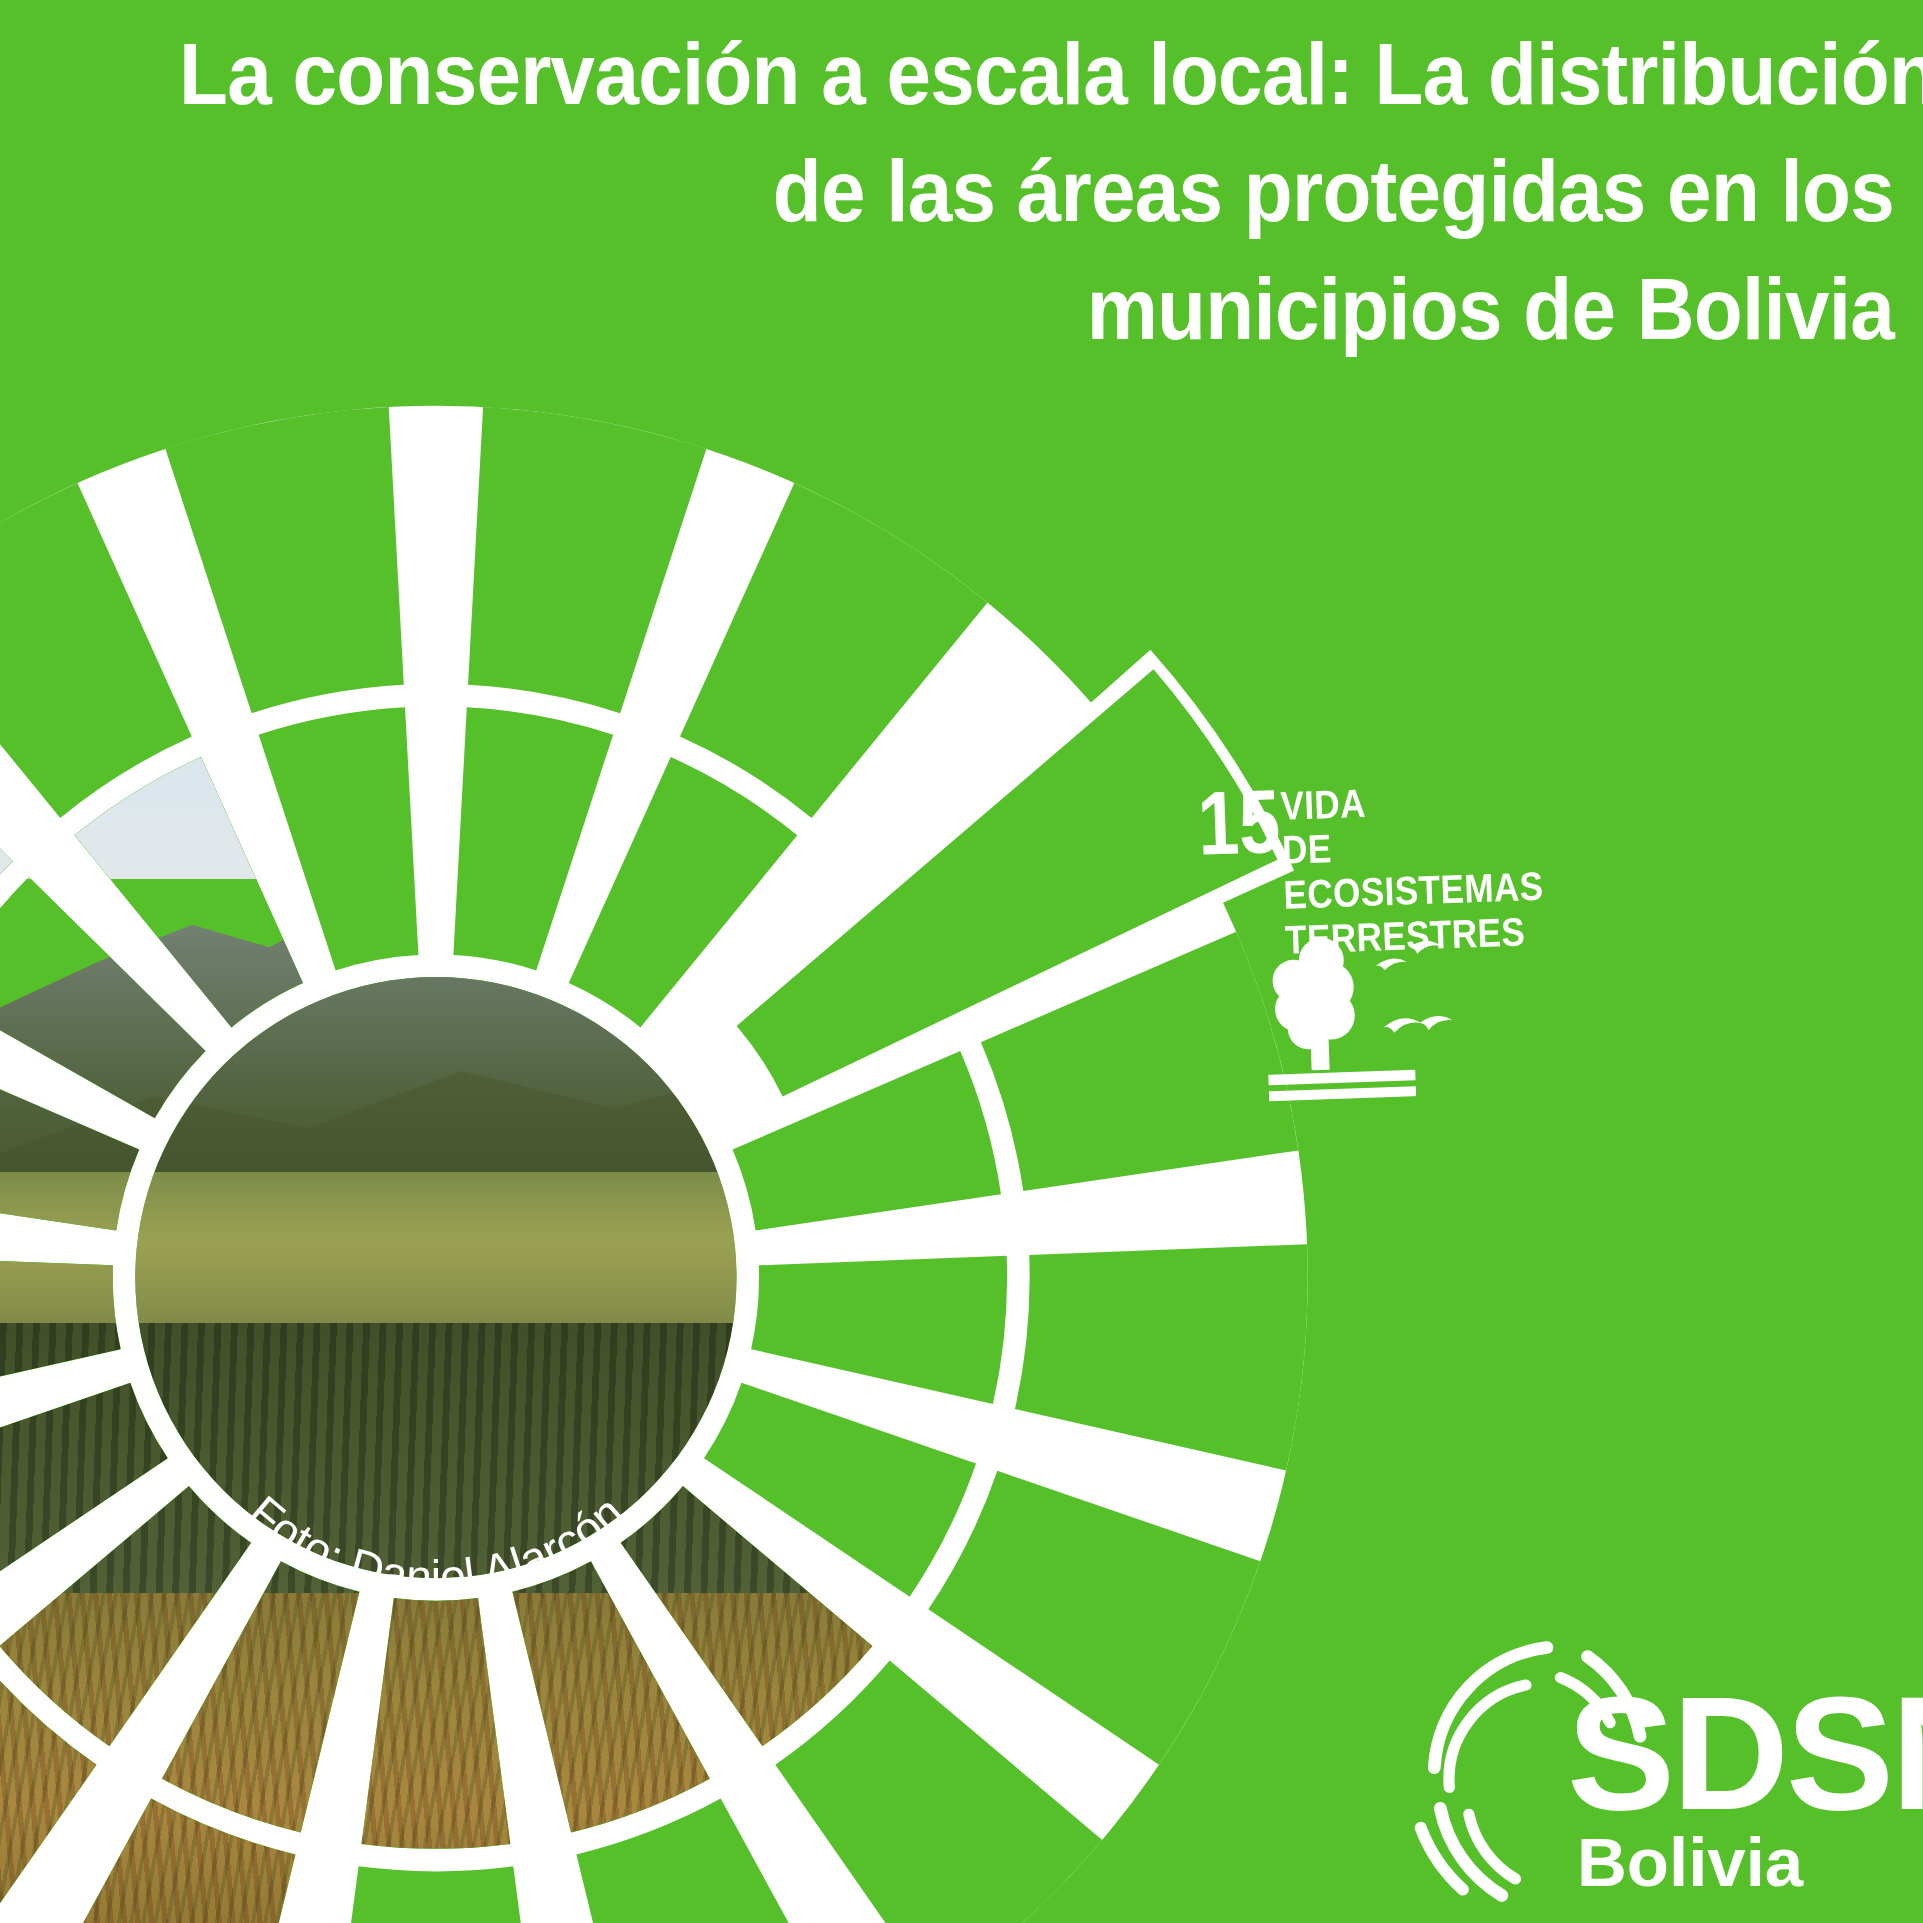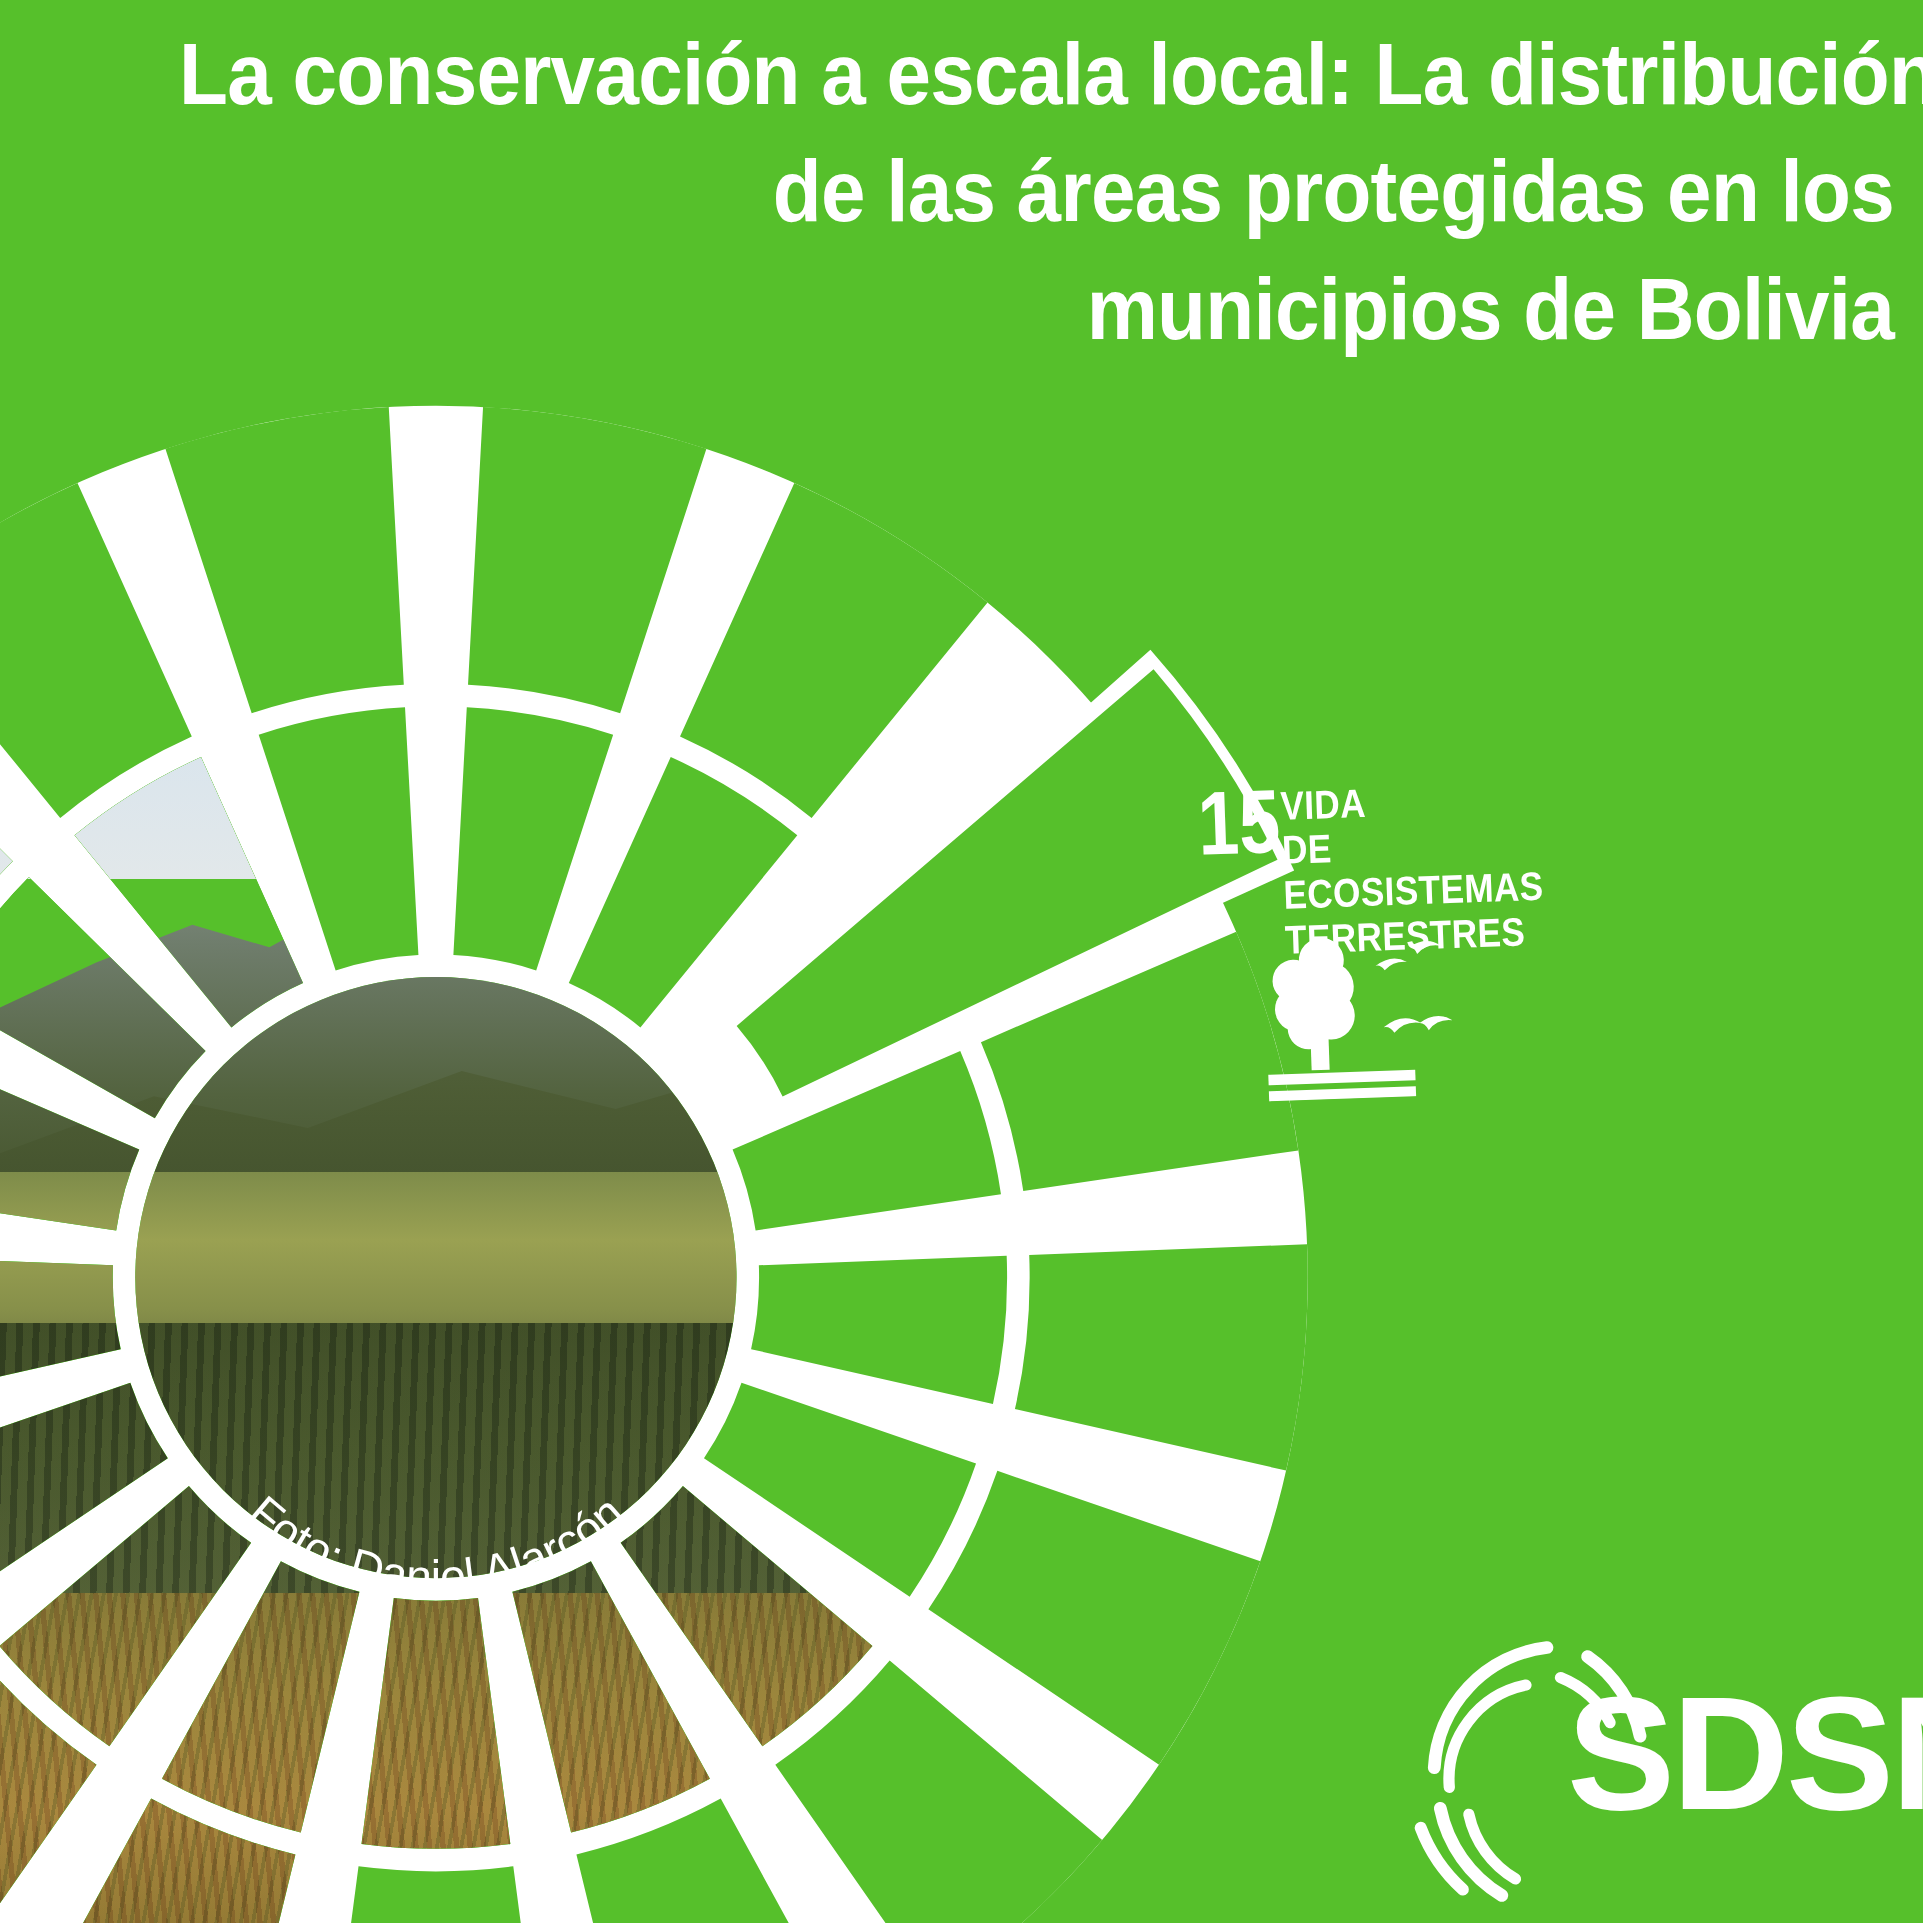--- a/index.html
+++ b/index.html
@@ -299,16 +299,17 @@
         <path d="M 178 22 A 170 170 0 0 0 28 182" stroke-width="17"></path>
         <path d="M 232 34 A 170 170 0 0 1 302 140" stroke-width="17"></path>
         <path d="M 150 72 A 128 128 0 0 0 48 208" stroke-width="15"></path>
         <path d="M 196 62 A 128 128 0 0 1 262 122" stroke-width="15"></path>
         <path d="M 36 236 A 176 176 0 0 0 118 352" stroke-width="17"></path>
         <path d="M 74 244 A 132 132 0 0 0 136 330" stroke-width="15"></path>
         <path d="M 10 262 A 210 210 0 0 0 66 344" stroke-width="16"></path>
       </g>
     </svg>
     <div class="word">SDSN</div>
+    <div class="sub">Bolivia</div>
   </div>
 
 </div>
 
 
 </body></html>

